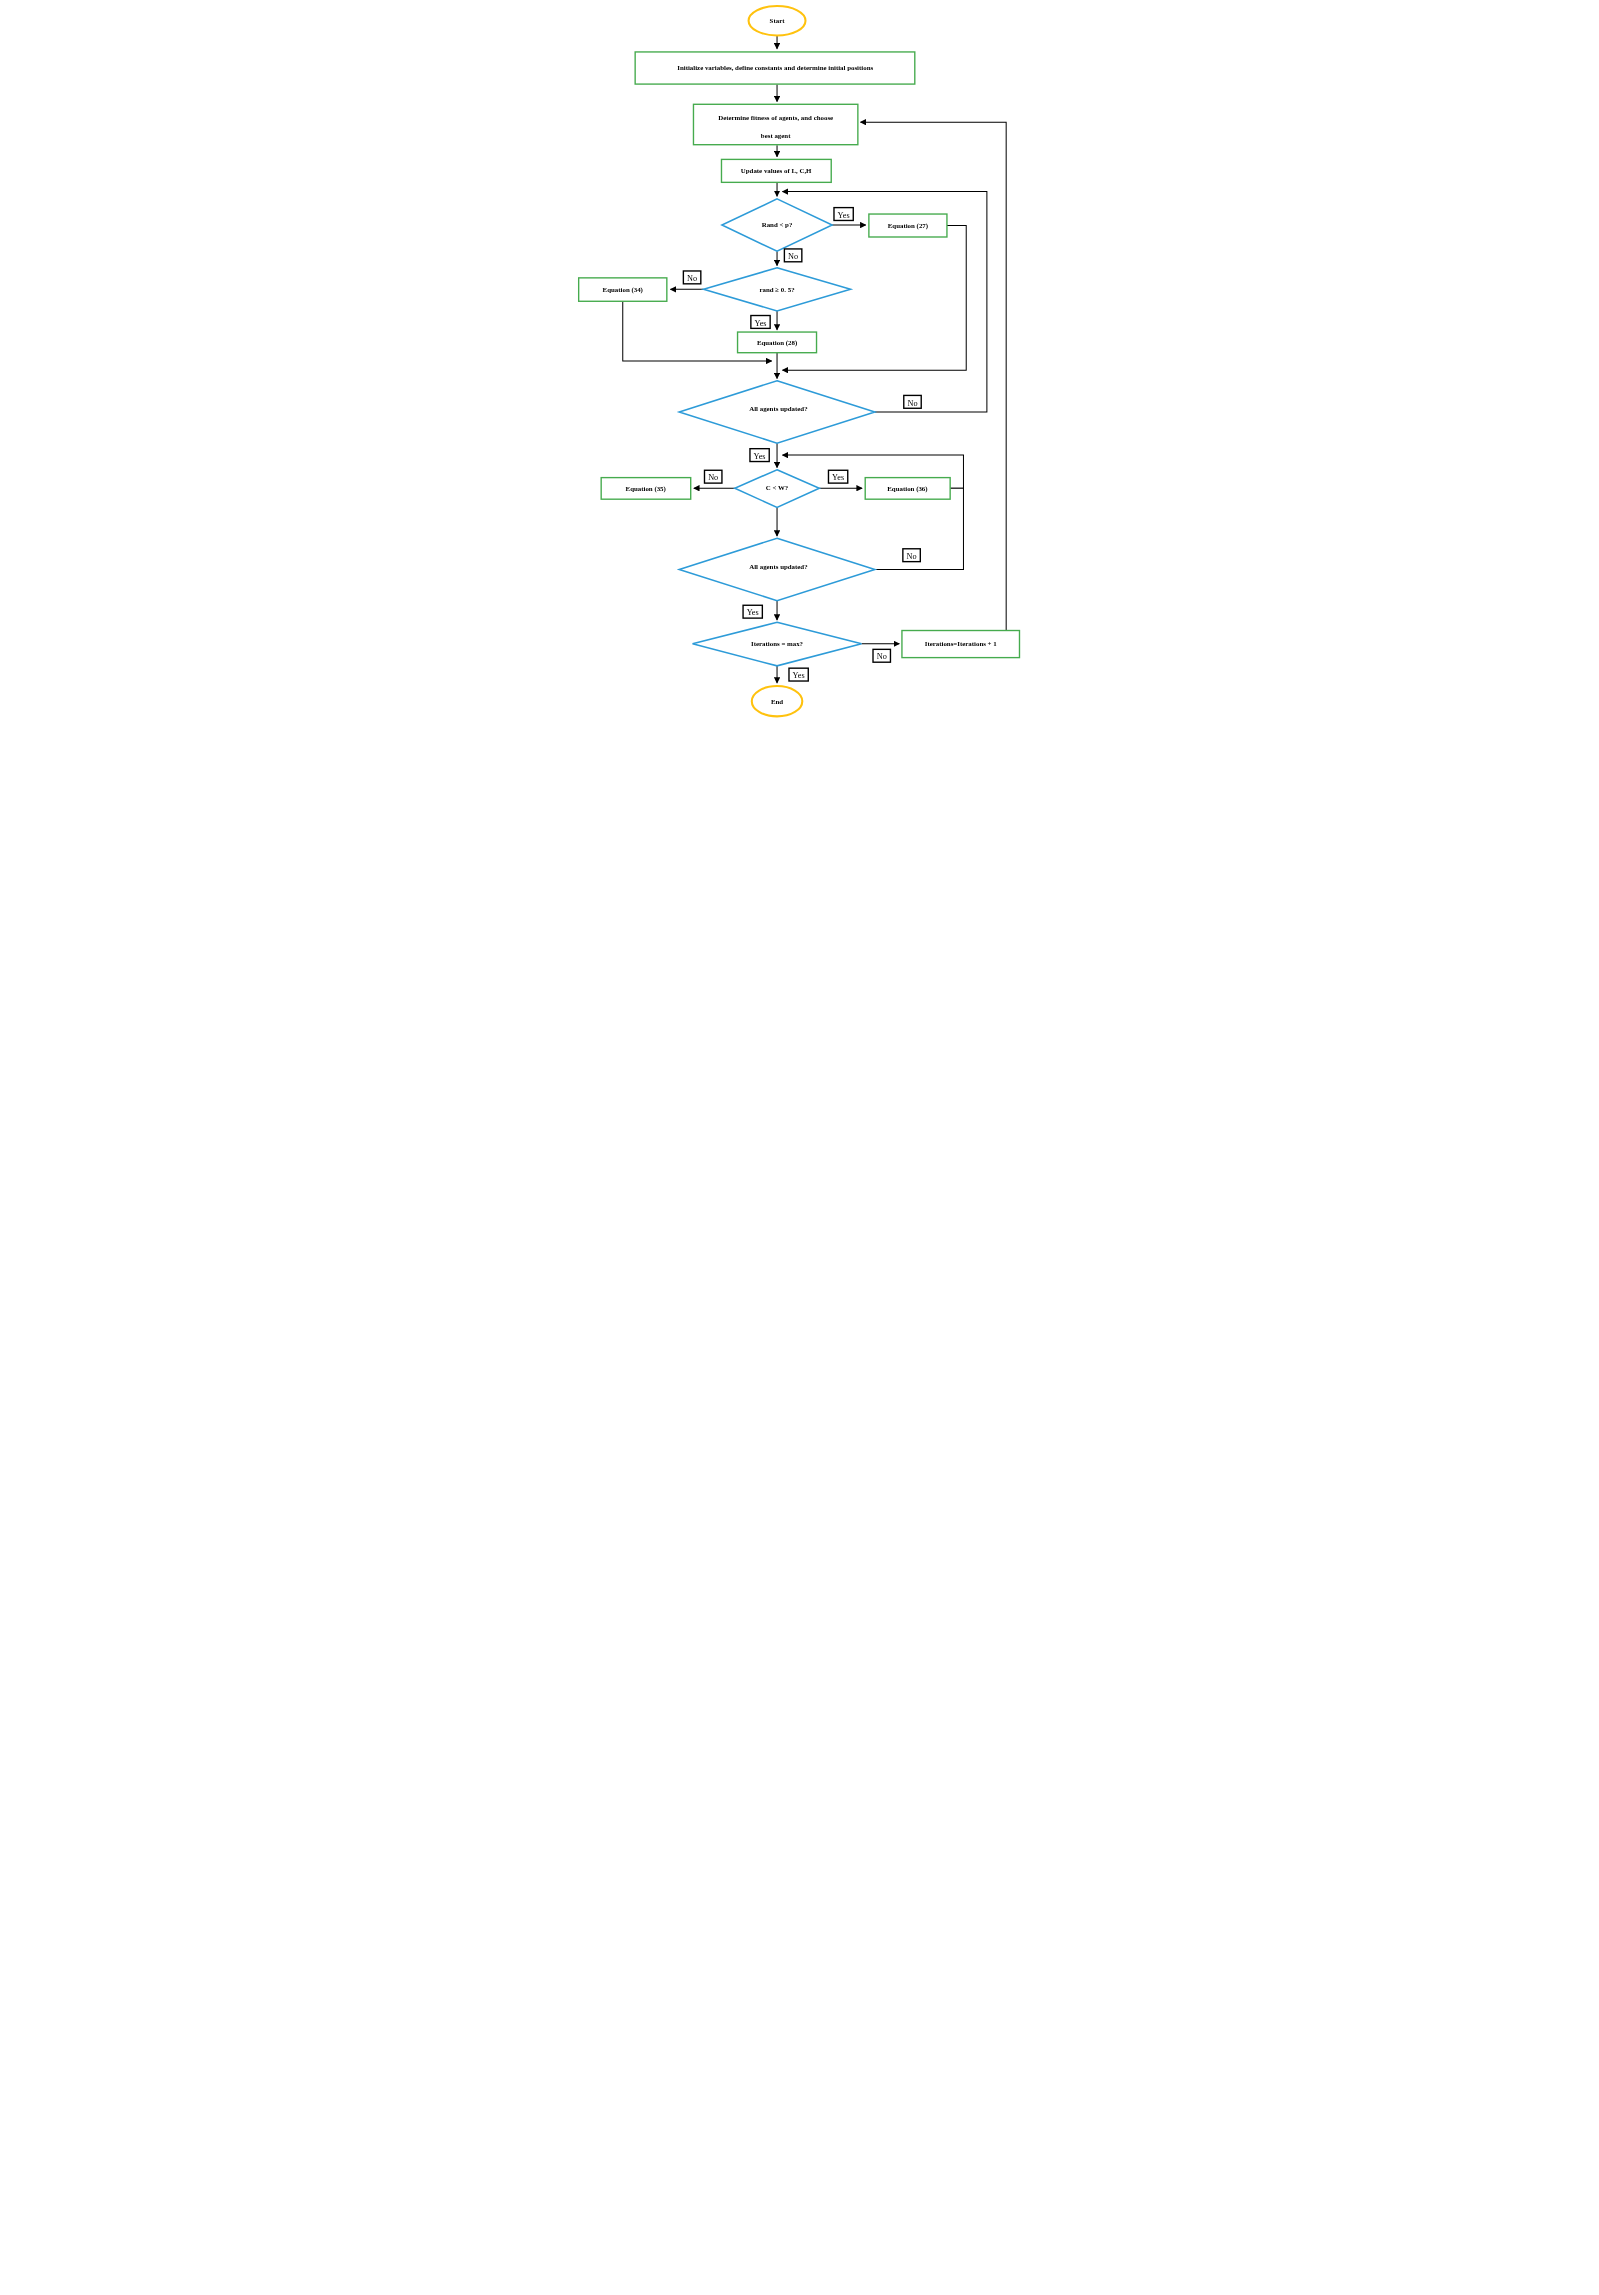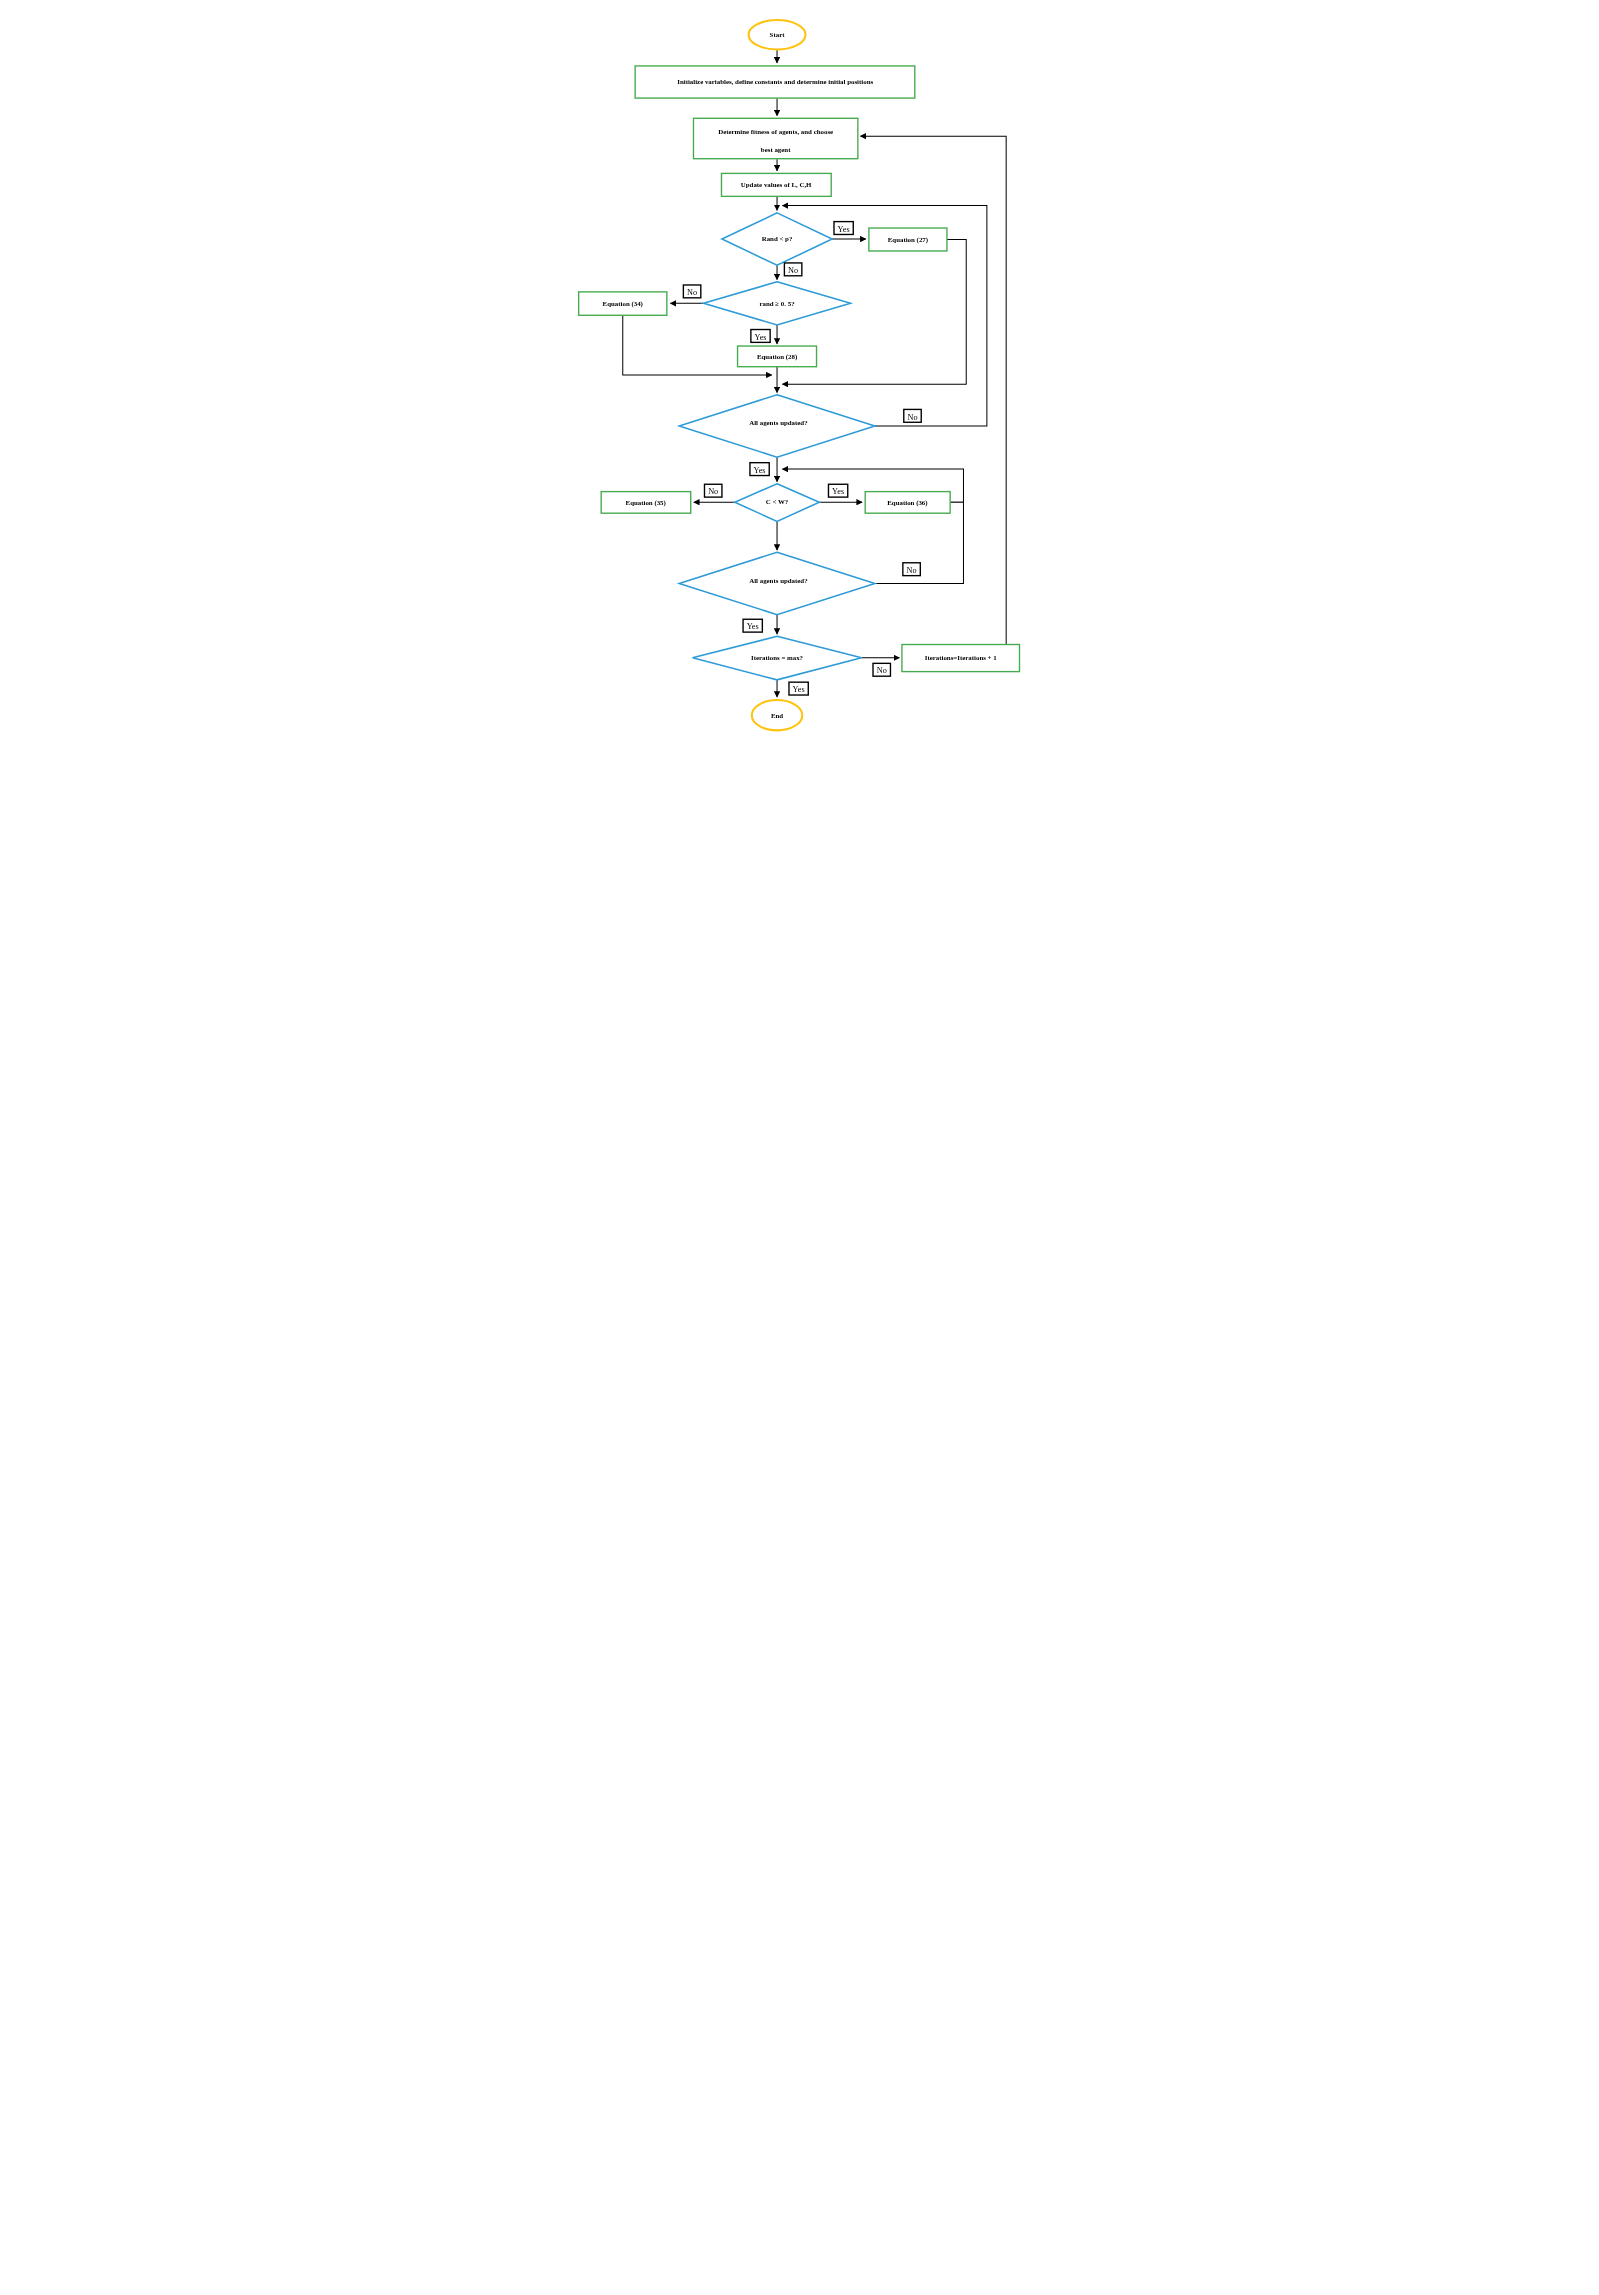--- a/index.html
+++ b/index.html
@@ -1,20 +1,20 @@
 <!DOCTYPE html>
 <html style="--green: #46AB4E; --blue: #2D9BD8; --yellow: #FFC20E; --line: #000000; --text: #000000; --bg: #FFFFFF;font-size:7.3px"><head>
 <meta charset="utf-8">
 <style>
   :root{
     --green:#46AB4E; --blue:#2D9BD8; --yellow:#FFC20E;
     --line:#000000; --text:#000000; --bg:#FFFFFF;
   }
   html,body{margin:0;padding:0;background:var(--bg);}
-  .canvas{width:450px;margin:14px auto;}
+  .canvas{width:450px;margin:0 auto;}
   svg{display:block;background:var(--bg);}
   .gbox{fill:#fff;stroke:var(--green);stroke-width:3;}
   .diamond{fill:#fff;stroke:var(--blue);stroke-width:3.4;stroke-linejoin:miter;}
   .oval{fill:#fff;stroke:var(--yellow);stroke-width:4.5;}
   .flow{stroke:var(--line);stroke-width:2.2;fill:none;}
   .stub{stroke:var(--line);stroke-width:2.6;fill:none;}
   .nodetext{font:700 15px "Liberation Serif",serif;fill:var(--text);text-anchor:middle;}
   .ynrect{fill:#fff;stroke:var(--line);stroke-width:3;}
   .yntext{font:400 18px "Liberation Serif",serif;fill:var(--text);text-anchor:middle;}
 </style>

